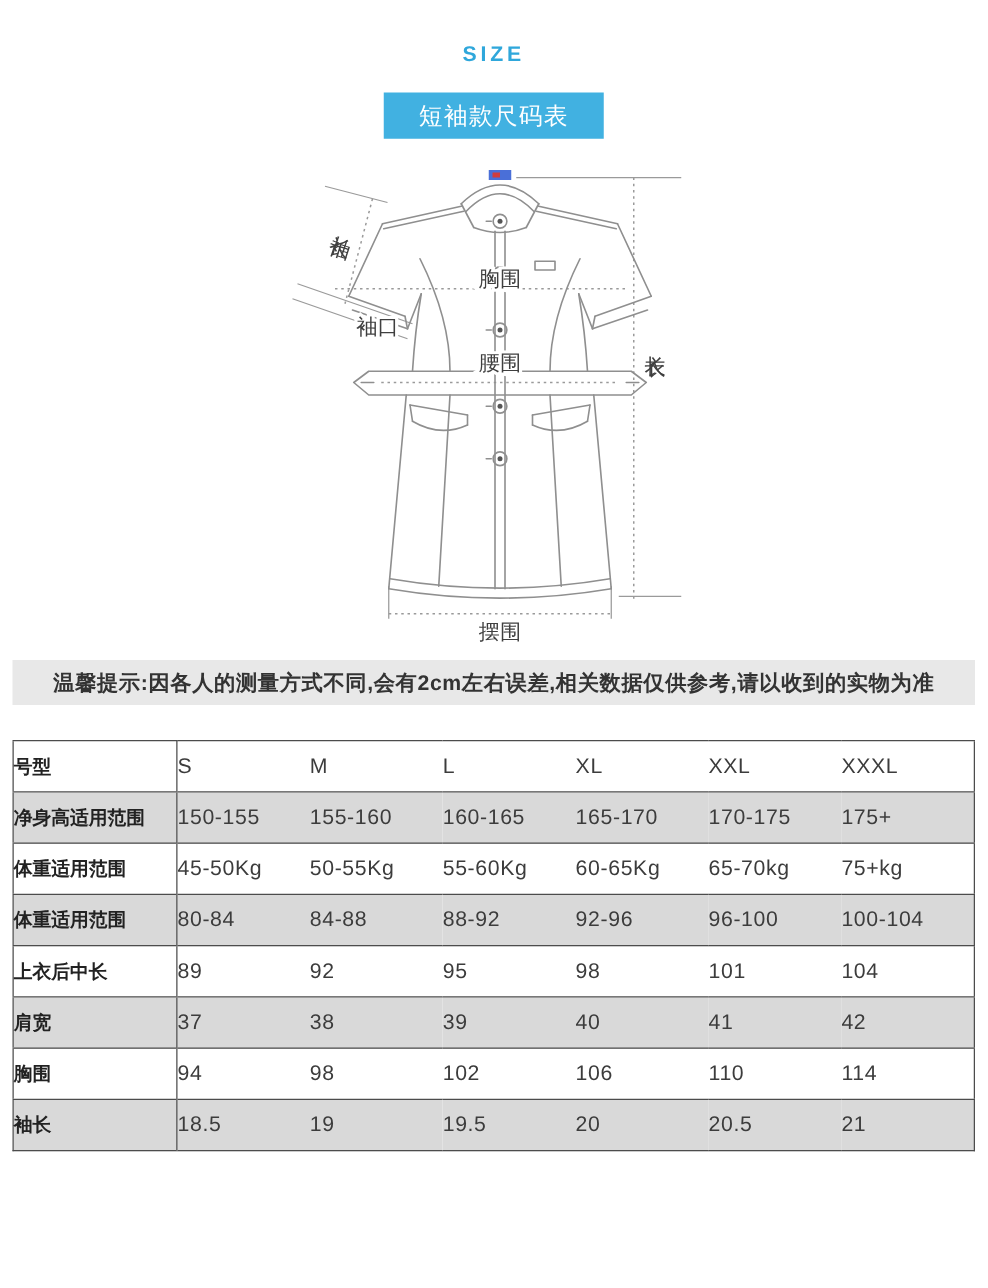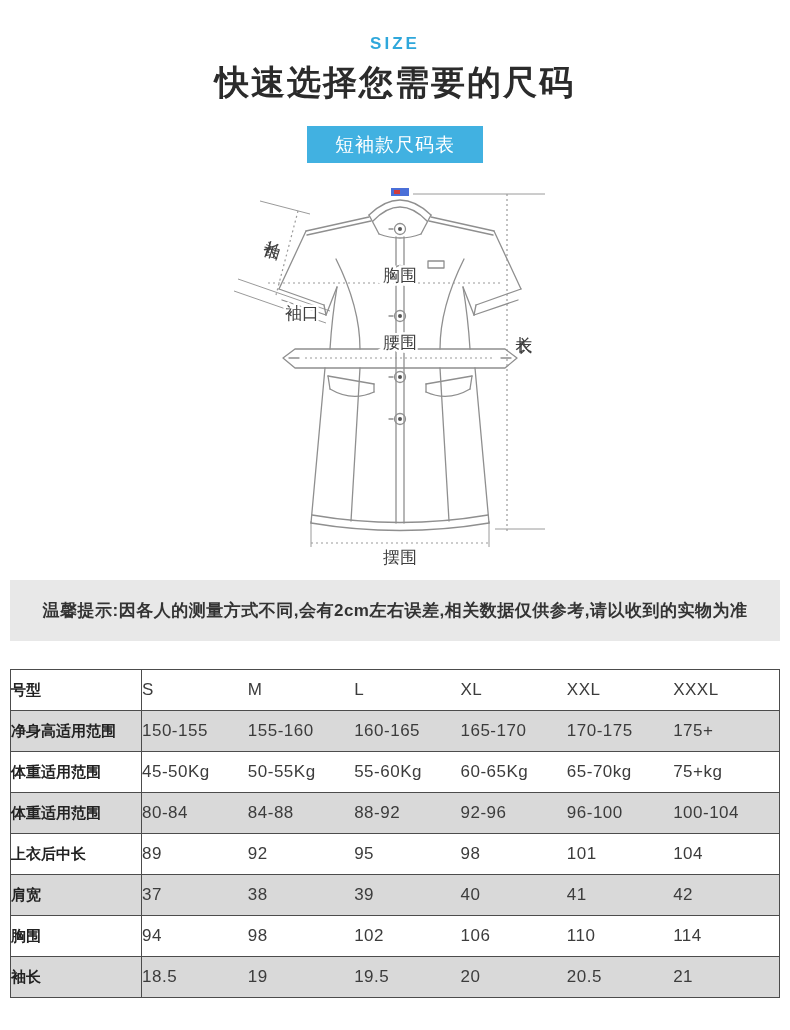--- a/index.html
+++ b/index.html
@@ -18,35 +18,34 @@
   .title{margin:6px 0 0;text-align:center;font-size:34px;font-weight:600;letter-spacing:2px;color:#2b2b2b;}
   .badge{width:176px;height:37px;margin:20px auto 0;background:var(--badge-bg,#41b1e1);color:#fff;font-size:19px;letter-spacing:1px;display:flex;align-items:center;justify-content:center;}
   .diagram{margin-top:8px;}
   .diagram svg{display:block;}
   .garment{stroke:var(--line-gray,#8f8f8f);stroke-width:1.3;fill:none;stroke-linecap:round;stroke-linejoin:round;}
   .dotted{stroke:#9a9a9a;stroke-width:1.2;fill:none;stroke-dasharray:2 3;}
   .dim-solid{stroke:#9a9a9a;stroke-width:1;fill:none;}
   .dlabel{font-size:17px;fill:#3f3f3f;font-weight:500;paint-order:stroke;stroke:#ffffff;stroke-width:5;text-anchor:middle;font-family:"Liberation Sans","DejaVu Sans",sans-serif;}
   .vtext{writing-mode:vertical-rl;}
   .btn-dot{fill:#555;stroke:none;}
-  .notice{margin:4px 10px 0;height:61px;background:var(--notice-bg,#e8e8e8);display:flex;align-items:center;justify-content:center;font-size:17px;font-weight:600;color:var(--text-dark,#333);letter-spacing:.5px;}
+  .notice{margin:4px 10px 0;height:36px;background:var(--notice-bg,#e8e8e8);display:flex;align-items:center;justify-content:center;font-size:17px;font-weight:600;color:var(--text-dark,#333);letter-spacing:.5px;}
   .size-table{width:770px;margin:28px 10px 0;border-collapse:collapse;table-layout:fixed;border:1px solid var(--table-border,#4c4c4c);}
   .size-table tr{height:41px;}
   .size-table th,.size-table td{border-top:1px solid var(--table-border,#4c4c4c);text-align:left;vertical-align:middle;padding:0;font-size:17px;color:#3c3c3c;font-weight:normal;letter-spacing:.5px;}
   .size-table th{border-right:1px solid var(--table-border,#4c4c4c);font-size:15px;font-weight:600;color:#222;letter-spacing:0;}
   .size-table tbody tr:nth-child(even){background:var(--row-alt-bg,#d9d9d9);}
   .c-label{width:131px;}
 </style>
 </head>
 <body>
 
 <div class="page">
 
   <div class="eyebrow">SIZE</div>
-  <h1 class="title">快速选择您需要的尺码</h1>
   <div class="badge">短袖款尺码表</div>
 
   <div class="diagram">
     <svg width="790" height="405" viewBox="0 0 790 405">
 
       <g>
         <line class="dim-solid" x1="413" y1="23" x2="545" y2="23"></line>
         <line class="dotted" x1="507" y1="23" x2="507" y2="360"></line>
         <line class="dim-solid" x1="495" y1="358" x2="545" y2="358"></line>
         <line class="dotted" x1="268" y1="112" x2="500" y2="112"></line>

